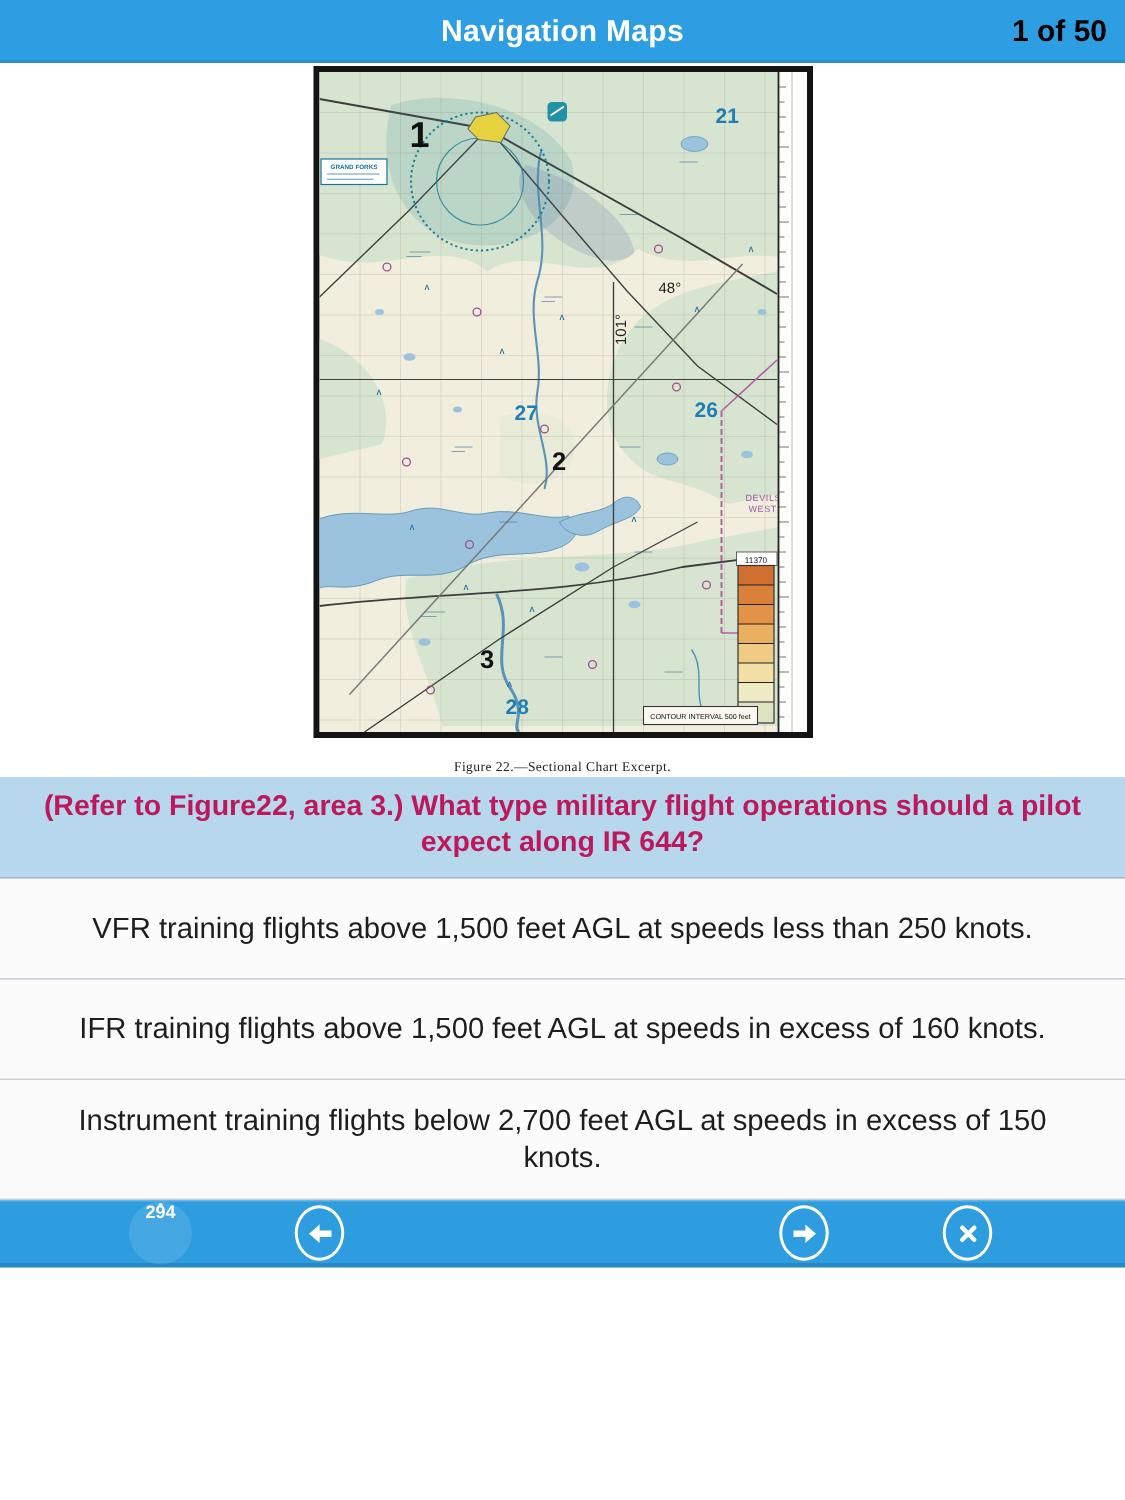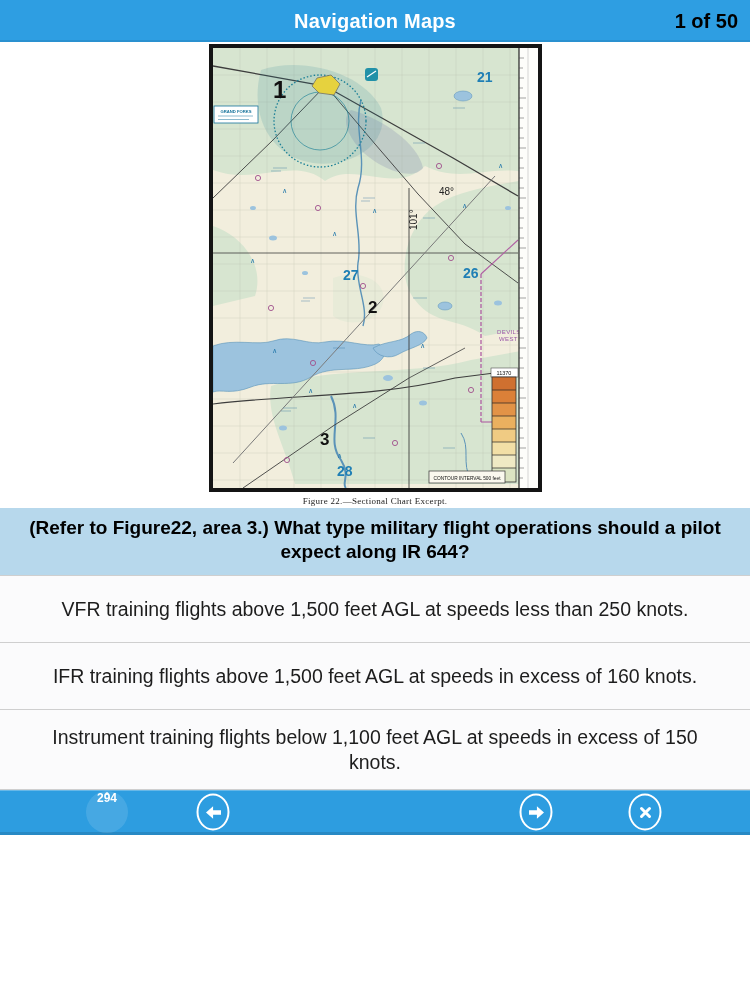--- a/index.html
+++ b/index.html
@@ -13,26 +13,26 @@
             box-shadow: inset 0 -2px 0 rgba(0,0,0,0.08); }
   .header-title { color:#fff; font-size:20px; font-weight:700; letter-spacing:.2px; }
   .header-counter { position:absolute; right:12px; top:0; height:42px; display:flex;
                     align-items:center; color:#000000; font-size:20px; font-weight:700; }
 
   
   .figure-wrap { background:#fff; display:flex; flex-direction:column; align-items:center; padding-top:2px; }
   .map-frame { border:4px solid #141414; background:#f2eedd; width:333px; height:448px; }
   .map-frame svg { display:block; }
   .figure-caption { font-family:"Liberation Serif", serif; font-size:9px; color:#222;
-                    margin-top:4px; letter-spacing:.3px; }
+                    margin-top:14px; letter-spacing:.3px; }
 
   
   .question { margin-top:2px; background:#b7d8ec; padding:8px 14px 10px;
               text-align:center; font-size:19px; font-weight:700; line-height:1.28;
-              color:#000000; }
+              color:#be185d; }
 
   
   .answers { border-top:1.5px solid #cfcfcf; background:#6d28d9; }
   .answer { padding:21px 26px; text-align:center; font-size:19.5px; line-height:1.25;
             color:#1d1d1d; border-bottom:1.5px solid #cfcfcf; background:#fbfbfc; cursor:pointer; }
   .answer.multiline { padding:15px 26px; }
 
   .spacer { flex:1 1 auto; background:#f7f8f9; }
 
   
@@ -212,21 +212,21 @@
       </svg>
     </div>
     <div class="figure-caption">Figure 22.—Sectional Chart Excerpt.</div>
   </div>
 
   <div class="question">(Refer to Figure22, area 3.) What type military flight operations should a pilot expect along IR 644?</div>
 
   <div class="answers">
     <div class="answer">VFR training flights above 1,500 feet AGL at speeds less than 250 knots.</div>
     <div class="answer">IFR training flights above 1,500 feet AGL at speeds in excess of 160 knots.</div>
-    <div class="answer multiline">Instrument training flights below 1,100 feet AGL at speeds in excess of 150 knots.</div>
+    <div class="answer multiline">Instrument training flights below 2,700 feet AGL at speeds in excess of 150 knots.</div>
   </div>
 
   <div class="spacer"></div>
 
   <div class="footer">
     <div class="page-badge">
       <span class="dot"></span>
       <span>294</span>
     </div>
     <div class="nav-btn btn-prev">

